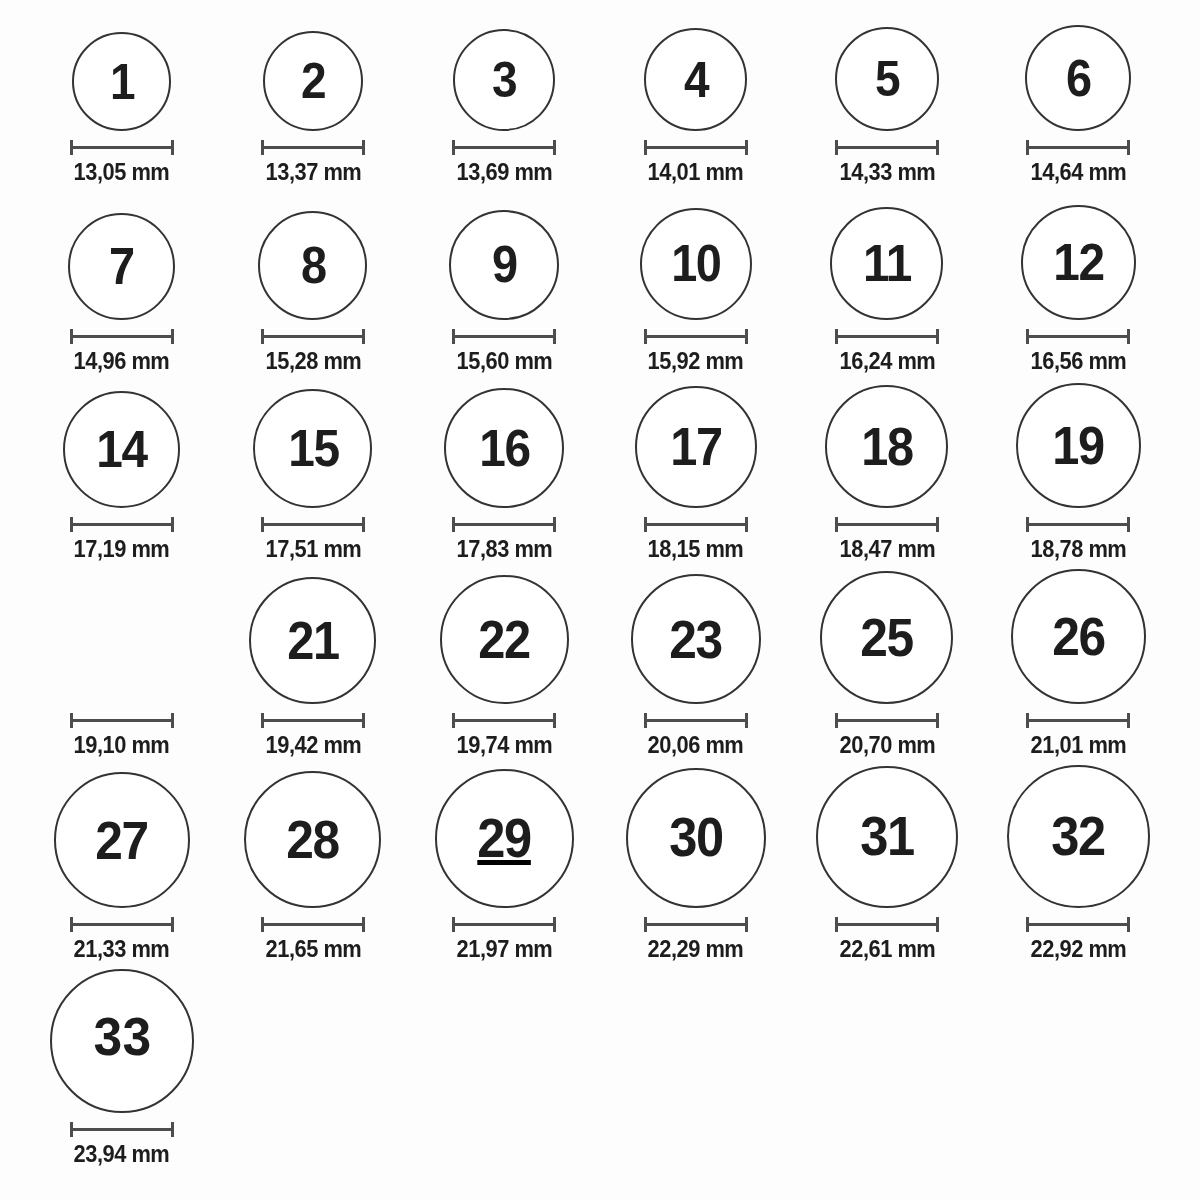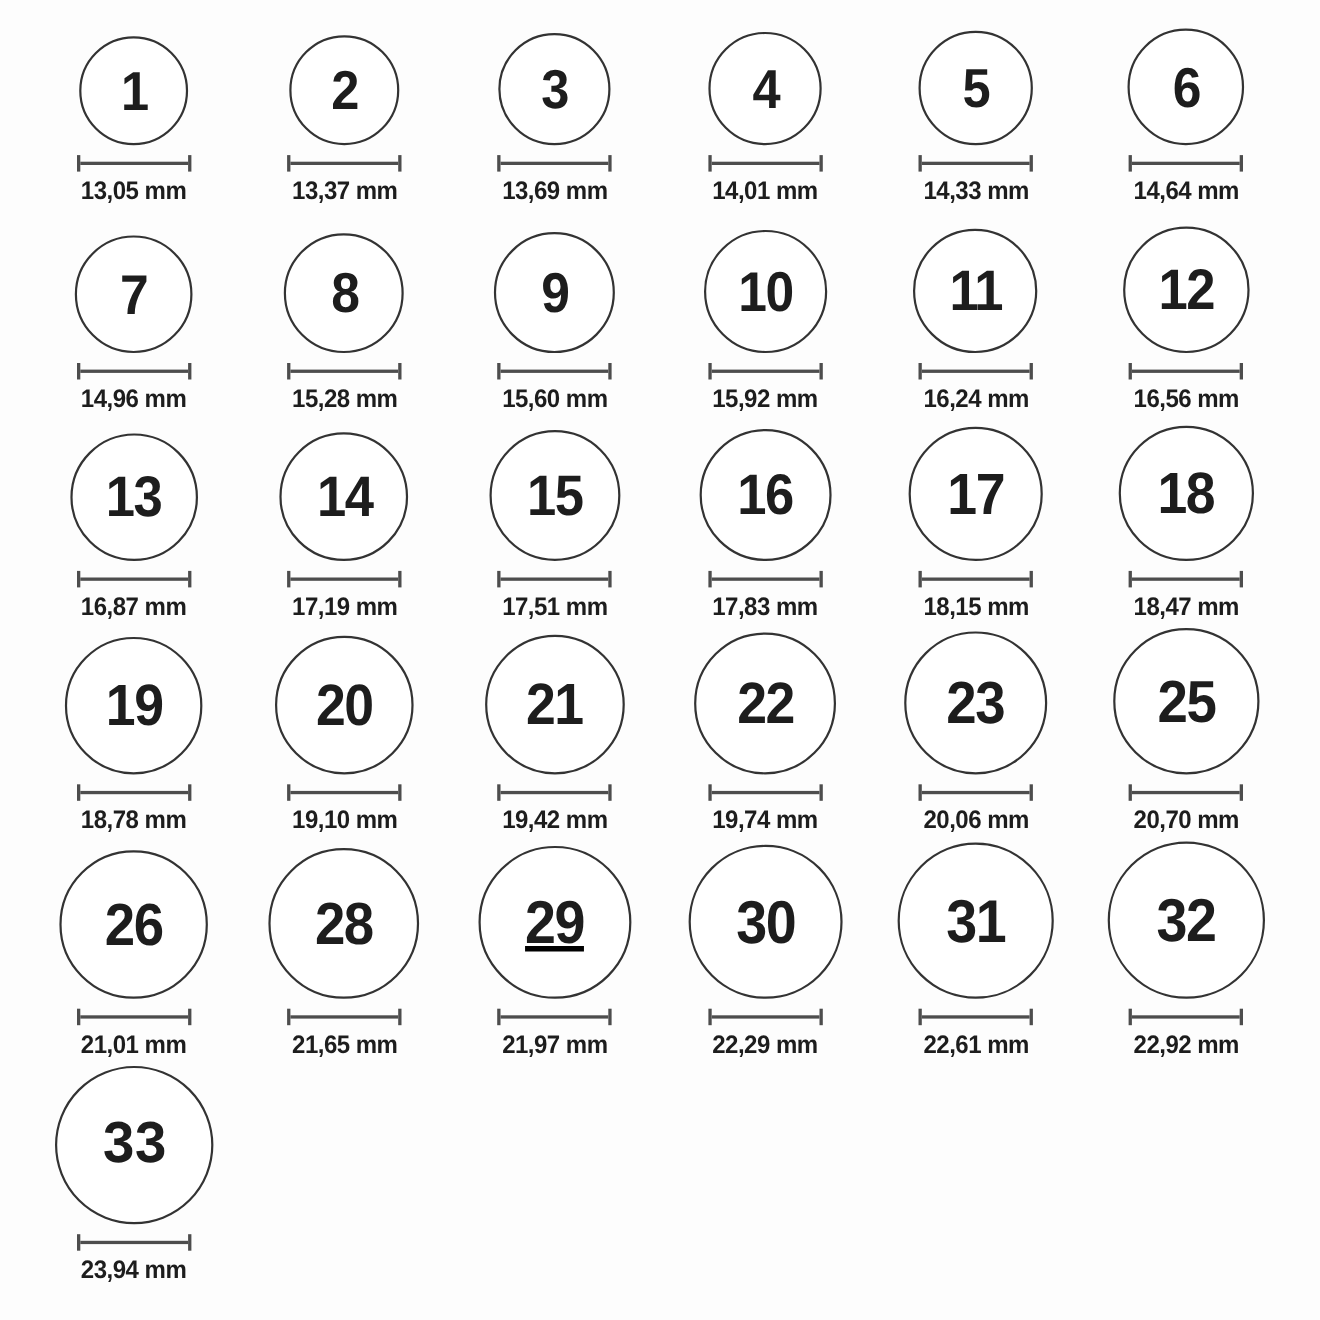--- a/index.html
+++ b/index.html
@@ -200,31 +200,20 @@
       <span class="num" style="font-size: 52px;">12</span>
     </div>
     <div class="dim">
       <span class="tick"></span>
       <span class="bar"></span>
       <span class="tick"></span>
     </div>
     <div class="mm-label">16,56 mm</div>
   </div>
     <div class="cell">
-    <div class="circle" style="width: 116px; height: 116px;">
-      <span class="num" style="font-size: 52px;">13</span>
-    </div>
-    <div class="dim">
-      <span class="tick"></span>
-      <span class="bar"></span>
-      <span class="tick"></span>
-    </div>
-    <div class="mm-label">16,87 mm</div>
-  </div>
-    <div class="cell">
     <div class="circle" style="width: 117px; height: 117px;">
       <span class="num" style="font-size: 52px;">14</span>
     </div>
     <div class="dim">
       <span class="tick"></span>
       <span class="bar"></span>
       <span class="tick"></span>
     </div>
     <div class="mm-label">17,19 mm</div>
   </div>
@@ -277,23 +266,20 @@
       <span class="num" style="font-size: 53px;">19</span>
     </div>
     <div class="dim">
       <span class="tick"></span>
       <span class="bar"></span>
       <span class="tick"></span>
     </div>
     <div class="mm-label">18,78 mm</div>
   </div>
     <div class="cell">
-    <div class="circle" style="width: 126px; height: 126px;">
-      <span class="num" style="font-size: 53px;">20</span>
-    </div>
     <div class="dim">
       <span class="tick"></span>
       <span class="bar"></span>
       <span class="tick"></span>
     </div>
     <div class="mm-label">19,10 mm</div>
   </div>
     <div class="cell">
     <div class="circle" style="width: 127px; height: 127px;">
       <span class="num" style="font-size: 53px;">21</span>
@@ -343,20 +329,31 @@
       <span class="num" style="font-size: 54px;">26</span>
     </div>
     <div class="dim">
       <span class="tick"></span>
       <span class="bar"></span>
       <span class="tick"></span>
     </div>
     <div class="mm-label">21,01 mm</div>
   </div>
     <div class="cell">
+    <div class="circle" style="width: 136px; height: 136px;">
+      <span class="num" style="font-size: 54px;">27</span>
+    </div>
+    <div class="dim">
+      <span class="tick"></span>
+      <span class="bar"></span>
+      <span class="tick"></span>
+    </div>
+    <div class="mm-label">21,33 mm</div>
+  </div>
+    <div class="cell">
     <div class="circle" style="width: 137px; height: 137px;">
       <span class="num" style="font-size: 54px;">28</span>
     </div>
     <div class="dim">
       <span class="tick"></span>
       <span class="bar"></span>
       <span class="tick"></span>
     </div>
     <div class="mm-label">21,65 mm</div>
   </div>

